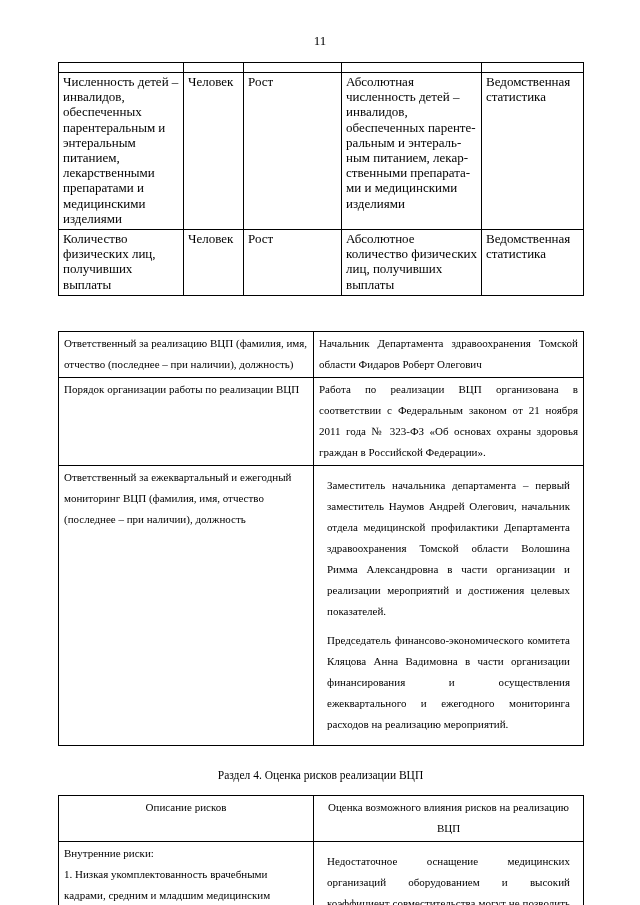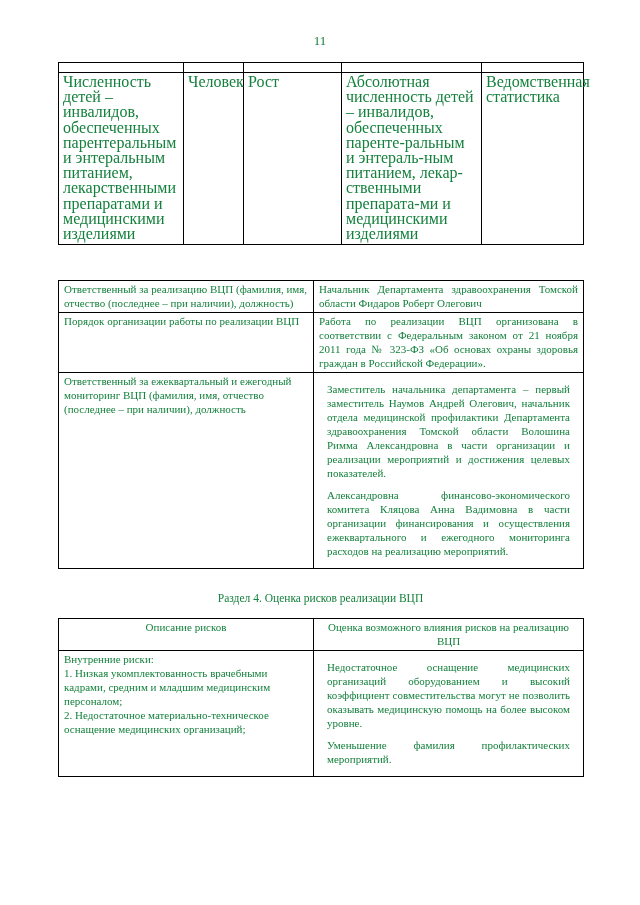--- a/index.html
+++ b/index.html
@@ -7,21 +7,21 @@
     margin: 0;
     padding: 0;
     background: #ffffff;
   }
   .page {
     position: relative;
     width: 640px;
     height: 905px;
     background: #ffffff;
     font-family: "Liberation Serif", "DejaVu Serif", serif;
-    color: #15803d;
+    color: #000000;
     box-sizing: border-box;
     overflow: hidden;
   }
   .page-number {
     position: absolute;
     top: 33px;
     left: 0;
     width: 640px;
     text-align: center;
     font-size: 13px;
@@ -30,21 +30,21 @@
   .content {
     position: absolute;
     top: 62px;
     left: 58px;
     width: 525px;
   }
   table.doc {
     border-collapse: collapse;
     width: 525px;
     table-layout: fixed;
-    font-size: 16px;
+    font-size: 13px;
     line-height: 15.2px;
   }
   table.doc td {
     border: 1px solid #000000;
     vertical-align: top;
     padding: 1px 4px 3px 4px;
   }
   table.doc td.spacer-cell {
     padding: 0;
     height: 9px;
@@ -55,21 +55,21 @@
     line-height: 14px;
   }
   .gap-before-t2 { height: 22px; }
   .gap-after-h3  { height: 13px; }
   .gap-before-t3 { height: 22px; }
   .gap-after-h4  { height: 13px; }
 
   
   table.t2, table.t3 {
     font-size: 11px;
-    line-height: 14px;
+    line-height: 21px;
   }
   table.t2 td, table.t3 td {
     padding: 1px 5px 2px 5px;
   }
   .just { text-align: justify; text-align-last: left; }
   .ctr { text-align: center; margin-left: 40px; }
   .nowrapline { white-space: pre-line; }
   p.l { margin: 8px; }
 </style>
 </head>
@@ -97,20 +97,27 @@
           <td class="spacer-cell"></td>
           <td class="spacer-cell"></td>
         </tr>
         <tr>
           <td>Численность детей – инвалидов, обеспеченных парентеральным и энтеральным питанием, лекарственными препаратами и медицинскими изделиями</td>
           <td>Человек</td>
           <td>Рост</td>
           <td>Абсолютная численность детей – инвалидов, обеспеченных паренте-ральным и энтераль-ным питанием, лекар-ственными препарата-ми и медицинскими изделиями</td>
           <td>Ведомственная статистика</td>
         </tr>
+        <tr>
+          <td>Количество физических лиц, получивших выплаты</td>
+          <td>Человек</td>
+          <td>Рост</td>
+          <td>Абсолютное количество физических лиц, получивших выплаты</td>
+          <td>Ведомственная статистика</td>
+        </tr>
       </tbody>
     </table>
 
     <div class="gap-before-t2"></div>
 
 
     <div class="gap-after-h3"></div>
 
     <table class="doc t2">
       <colgroup>
@@ -123,21 +130,21 @@
           <td class="just">Начальник Департамента здравоохранения Томской области Фидаров Роберт Олегович</td>
         </tr>
         <tr>
           <td>Порядок организации работы по реализации ВЦП</td>
           <td class="just">Работа по реализации ВЦП организована в соответствии с Федеральным законом от 21 ноября 2011 года № 323-ФЗ «Об основах охраны здоровья граждан в Российской Федерации».</td>
         </tr>
         <tr>
           <td>Ответственный за ежеквартальный и ежегодный мониторинг ВЦП (фамилия, имя, отчество (последнее – при наличии), должность</td>
           <td>
             <p class="l just">Заместитель начальника департамента – первый заместитель Наумов Андрей Олегович, начальник отдела медицинской профилактики Департамента здравоохранения Томской области Волошина Римма Александровна в части организации и реализации мероприятий и достижения целевых показателей.</p>
-            <p class="l just">Александровна финансово-экономического комитета Кляцова Анна Вадимовна в части организации финансирования и осуществления ежеквартального и ежегодного мониторинга расходов на реализацию мероприятий.</p>
+            <p class="l just">Председатель финансово-экономического комитета Кляцова Анна Вадимовна в части организации финансирования и осуществления ежеквартального и ежегодного мониторинга расходов на реализацию мероприятий.</p>
           </td>
         </tr>
       </tbody>
     </table>
 
     <div class="gap-before-t3"></div>
 
     <div class="section-title">Раздел 4. Оценка рисков реализации ВЦП</div>
 
     <div class="gap-after-h4"></div>

